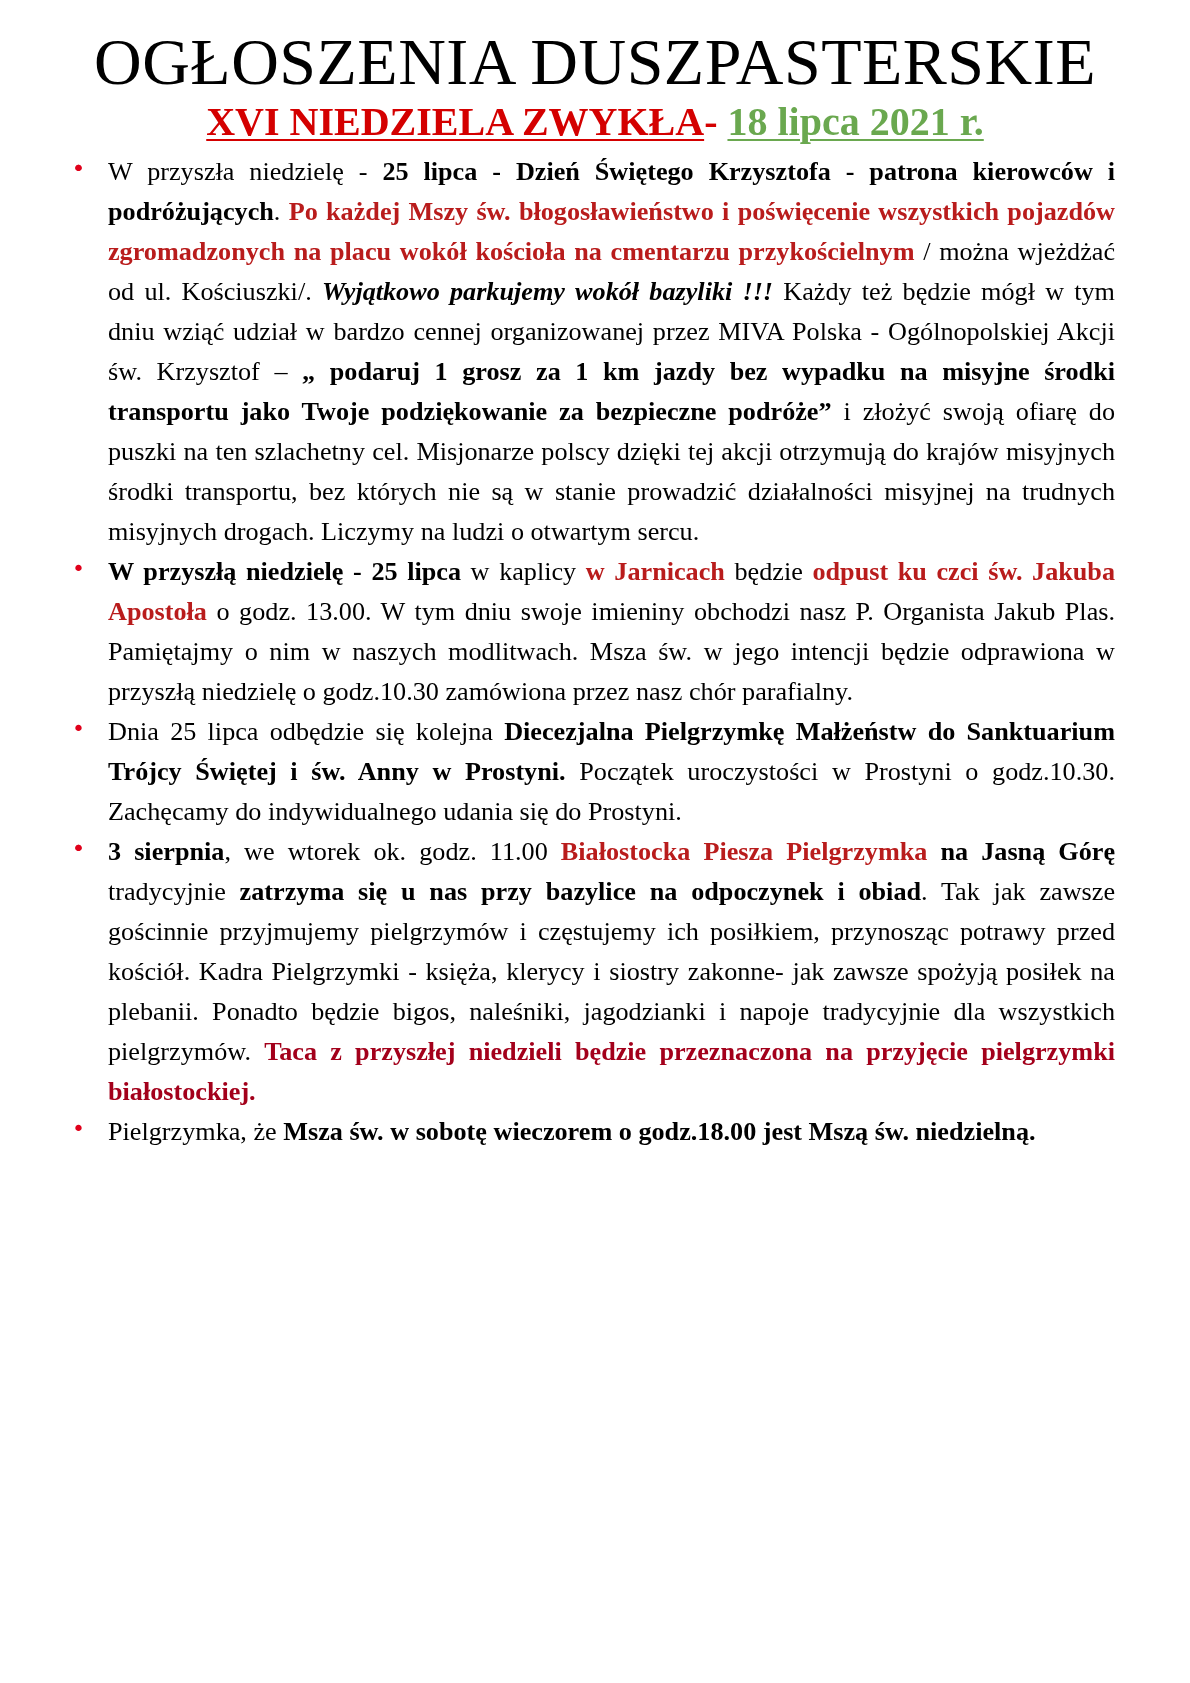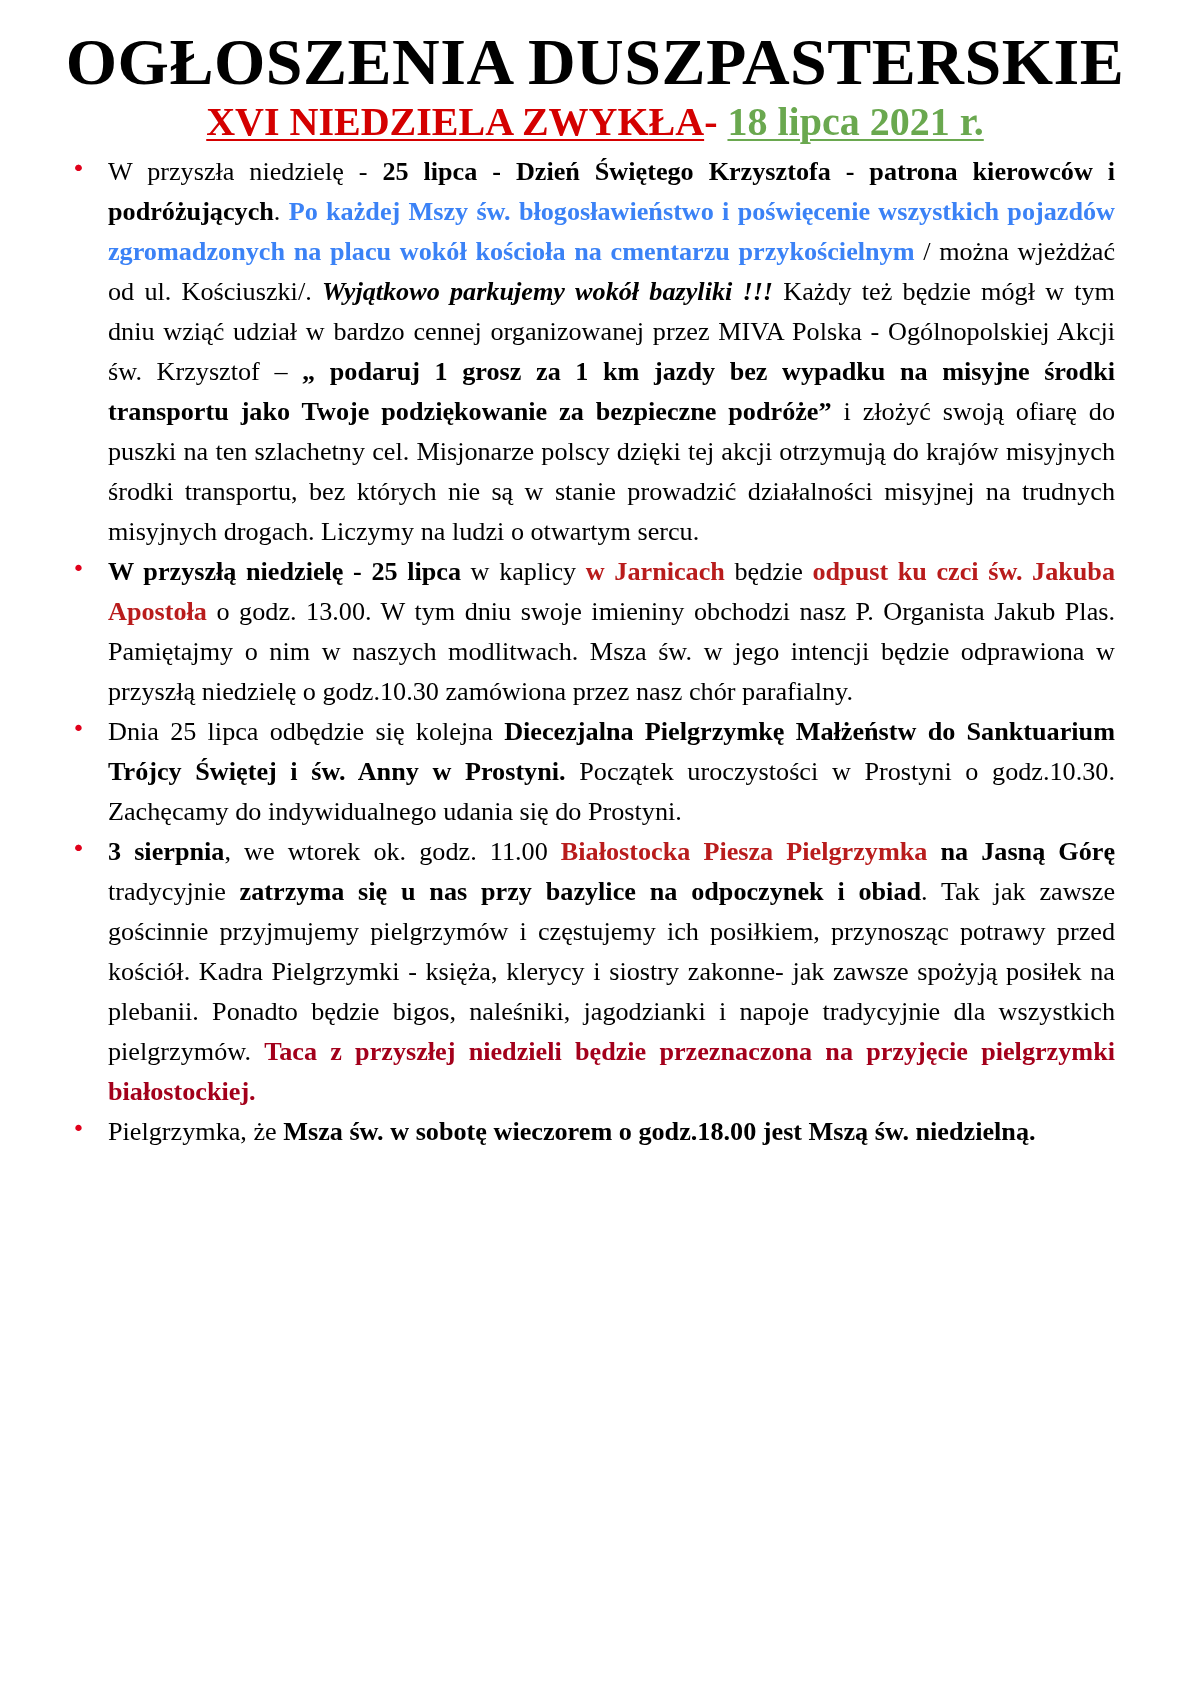--- a/index.html
+++ b/index.html
@@ -1,20 +1,20 @@
 <!DOCTYPE html>
 <html><head>
   <meta charset="utf-8">
   <style>
     html, body { margin: 0; padding: 0; background: #ffffff; }
     body { width: 1190px; height: 1683px; overflow: hidden; font-family: "Liberation Serif", "DejaVu Serif", serif; color: #000; }
     .page { position: relative; width: 1190px; height: 1683px; }
     .title {
       position: absolute; left: 0; top: 22px; width: 1190px;
-      text-align: center; font-weight: bold; font-size: 66px; line-height: 80px;
+      text-align: center; font-weight: normal; font-size: 66px; line-height: 80px;
       letter-spacing: 0.5px; color: #000;
     }
     .subtitle {
       position: absolute; left: 0; top: 98px; width: 1190px;
       text-align: center; font-weight: bold; font-size: 40px; line-height: 48px;
     }
     .subtitle .s-red { color: #d40000; text-decoration: underline; text-decoration-thickness: 2px; text-underline-offset: 4px; }
     .subtitle .s-dash { color: #d40000; }
     .subtitle .s-green { color: #6aa84f; text-decoration: underline; text-decoration-thickness: 2px; text-underline-offset: 4px; }
     .list {
@@ -24,21 +24,21 @@
     .item {
       position: relative; margin: 0 0 0 0; padding: 0 75px 0 108px;
       font-size: 26.2px; line-height: 40px; text-align: justify;
     }
     .bullet {
       position: absolute; left: 72px; top: 0; width: 14px; color: #e0001b;
       font-size: 22px; line-height: 34px; font-family: "DejaVu Sans", sans-serif;
     }
     .seg-b { font-weight: bold; }
     .seg-i { font-style: italic; font-weight: bold; }
-    .c-brown { color: #3b82f6; }
+    .c-brown { color: #b91c1c; }
     .c-red { color: #b91c1c; }
     .c-dark { color: #a3001b; }
   </style>
 </head>
 <body>
 
 <div class="page">
   <div class="title">OGŁOSZENIA DUSZPASTERSKIE</div>
   <div class="subtitle">
     <span class="s-red">XVI NIEDZIELA ZWYKŁA</span><span class="s-dash">- </span><span class="s-green">18 lipca 2021 r.</span>

